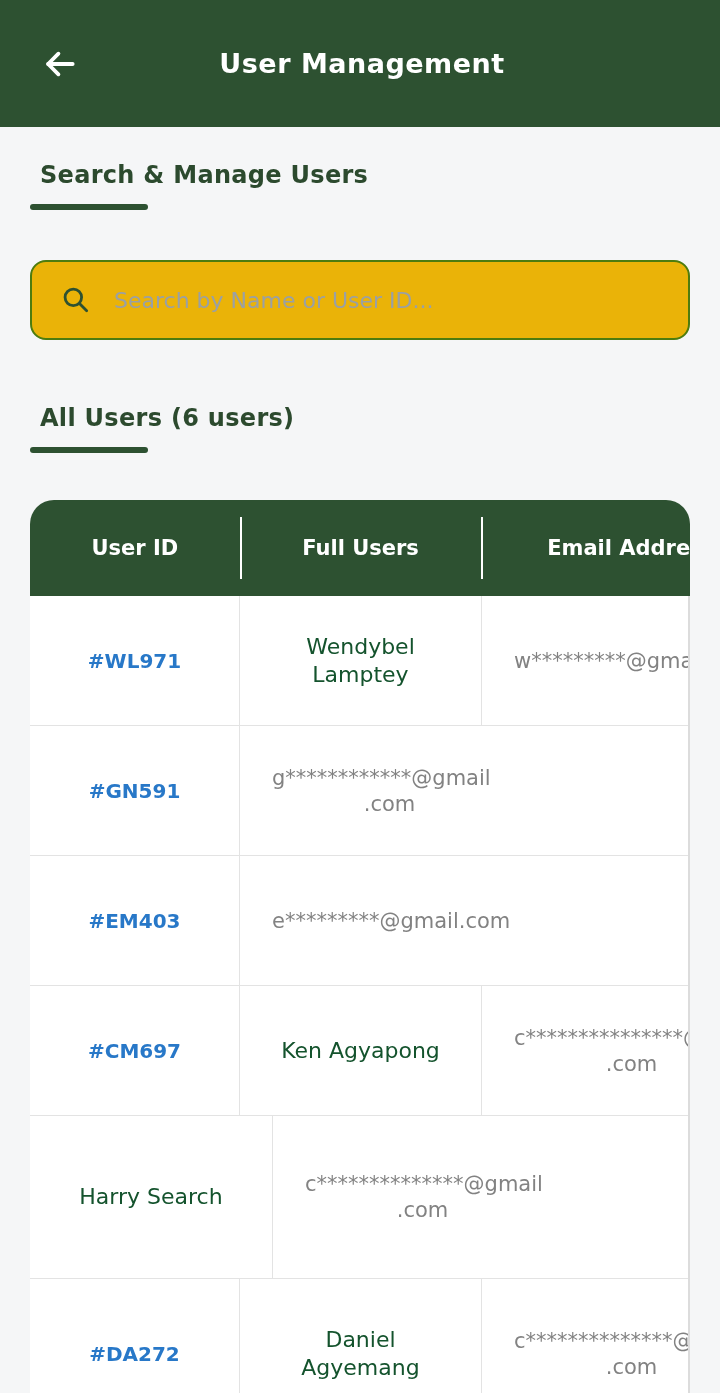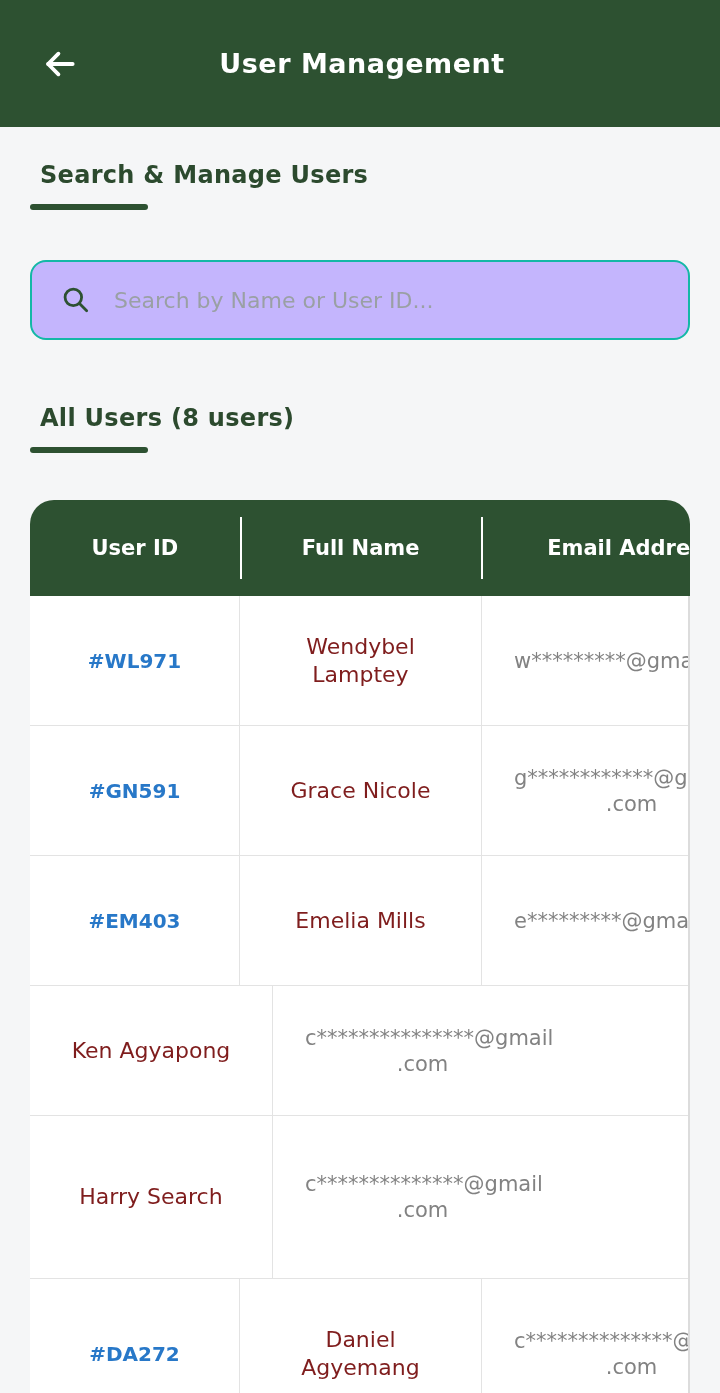--- a/index.html
+++ b/index.html
@@ -31,22 +31,22 @@
     letter-spacing:.3px;
     margin-left:10px;
   }
   .section-title.users { margin-top:64px; }
   .underline {
     width:118px; height:6px; border-radius:3px; background:#2d5131;
     margin-top:15px;
   }
   
   .searchbox {
-    margin-top:50px; height:80px; background:#c4b5fd;
-    border:2px solid #14b8a6; border-radius:16px;
+    margin-top:50px; height:80px; background:#eab308;
+    border:2px solid #4d7c0f; border-radius:16px;
     display:flex; align-items:center; padding:0 28px; gap:22px;
   }
   .searchbox svg { width:32px; height:32px; flex:0 0 auto; }
   .searchbox input {
     flex:1; border:none; outline:none; background:transparent;
     font-family:inherit; font-size:22px; color:#444;
   }
   .searchbox input::placeholder { color:#9aa0a4; }
   
   .table-card {
@@ -76,21 +76,21 @@
   }
   .tbody .trow:nth-child(5) { height:163px; }
   .tbody .trow:nth-child(6) { height:150px; border-bottom:none; }
   .td {
     display:flex; flex-direction:column; align-items:center;
     justify-content:center;
   }
   .td + .td { border-left:1.5px solid #e3e3e3; }
   .td-id   { width:209px; color:#2878c8; font-weight:700; font-size:20px; }
   .td-name {
-    width:242px; color:#7f1d1d; font-size:22px; text-align:center;
+    width:242px; color:#14532d; font-size:22px; text-align:center;
     padding:0 32px; line-height:28px;
   }
   .td-email{
     width:300px; color:#828282; font-size:21px; line-height:26px;
     align-items:stretch;
   }
   .em1 { white-space:nowrap; padding-left:32px; }
   .em2 { text-align:center; }
   .em2:empty { display:none; }
 </style>
@@ -112,59 +112,58 @@
   <div class="underline"></div>
 
   <div class="searchbox">
     <svg viewBox="0 0 24 24" fill="none" stroke="#2d5131" stroke-width="2.1" stroke-linecap="round">
       <circle cx="10" cy="10" r="6.2"></circle>
         <path d="M14.8 14.8 20 20"></path>
     </svg>
     <input type="text" placeholder="Search by Name or User ID..." style="">
   </div>
 
-  <h2 class="section-title users">All Users (8 users)</h2>
+  <h2 class="section-title users">All Users (6 users)</h2>
   <div class="underline"></div>
 
   <div class="table-card">
     <div class="table-inner">
       <div class="thead">
         <div class="th col-id">User ID</div>
-        <div class="th col-name sep">Full Name</div>
+        <div class="th col-name sep">Full Users</div>
         <div class="th col-email sep">Email Address</div>
       </div>
       <div class="tbody">
   <div class="trow">
     <div class="td td-id">#WL971</div>
     <div class="td td-name">Wendybel Lamptey</div>
     <div class="td td-email">
       <div class="em1">w*********@gmail.com</div>
 
     </div>
   </div>
 
   <div class="trow">
     <div class="td td-id">#GN591</div>
-    <div class="td td-name">Grace Nicole</div>
     <div class="td td-email">
       <div class="em1">g************@gmail</div>
       <div class="em2">.com</div>
     </div>
   </div>
 
   <div class="trow">
     <div class="td td-id">#EM403</div>
-    <div class="td td-name">Emelia Mills</div>
     <div class="td td-email">
       <div class="em1">e*********@gmail.com</div>
 
     </div>
   </div>
 
   <div class="trow">
+    <div class="td td-id">#CM697</div>
     <div class="td td-name">Ken Agyapong</div>
     <div class="td td-email">
       <div class="em1">c***************@gmail</div>
       <div class="em2">.com</div>
     </div>
   </div>
 
   <div class="trow">
     <div class="td td-name">Harry Search</div>
     <div class="td td-email">

